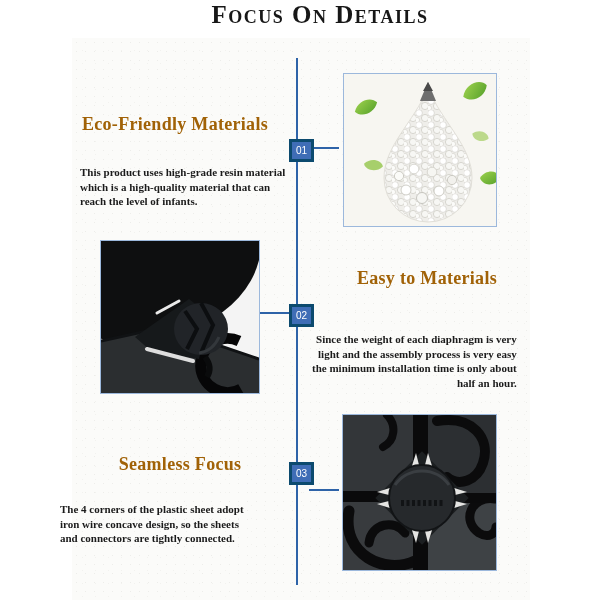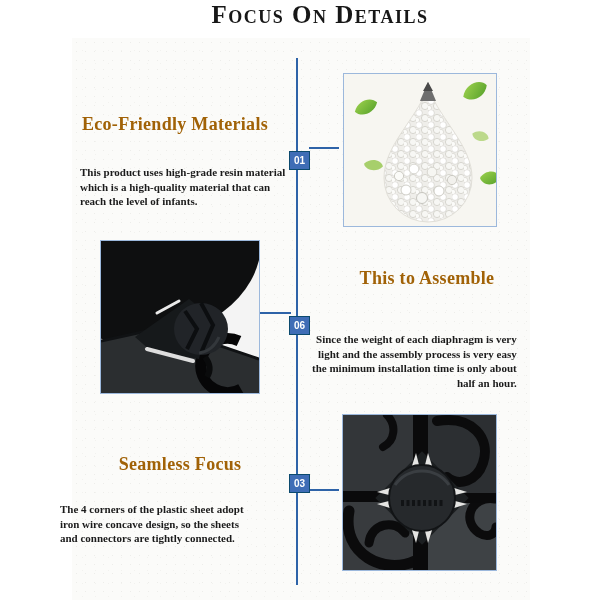--- a/index.html
+++ b/index.html
@@ -22,23 +22,23 @@
     position:absolute;left:0;top:1px;width:600px;text-align:center;
     font-size:25px;font-weight:bold;letter-spacing:1.5px;
     font-variant:small-caps;color:#171717;padding-left:20px;
   }
   .vline{position:absolute;left:296px;top:58px;width:2px;height:527px;background:#2e63a8;}
   .hline{position:absolute;height:2px;background:#2e63a8;}
   .hline.c1{left:309px;top:147px;width:30px;}
   .hline.c2{left:260px;top:312px;width:31px;}
   .hline.c3{left:309px;top:489px;width:30px;}
   .badge{
-    position:absolute;width:19px;height:17px;background:#3f6db6;border:1px solid #0c4a6e;
+    position:absolute;width:19px;height:17px;background:#3f6db6;border:3px solid #0c4a6e;
     color:#ffffff;font-family:"Liberation Sans","DejaVu Sans",sans-serif;
-    font-size:10px;font-weight:bold;line-height:17px;text-align:center;z-index:5;margin-top:12px;
+    font-size:10px;font-weight:normal;line-height:17px;text-align:center;z-index:5;
   }
   .badge.b1{left:289px;top:139px;}
   .badge.b2{left:289px;top:304px;}
   .badge.b3{left:289px;top:462px;}
   .sec-heading{
     position:absolute;font-size:18px;font-weight:bold;text-align:center;
     letter-spacing:0.3px;color:#a16207;
   }
   .sec-heading.h1{left:58px;top:114px;width:234px;}
   .sec-heading.h2{left:313px;top:268px;width:228px;}
@@ -62,29 +62,29 @@
 <div class="texture"></div>
 
 <div class="page-title">Focus On Details</div>
 
 <div class="vline"></div>
 <div class="hline c1"></div>
 <div class="hline c2"></div>
 <div class="hline c3"></div>
 
 <div class="badge b1">01</div>
-<div class="badge b2">06</div>
+<div class="badge b2">02</div>
 <div class="badge b3">03</div>
 
 <div class="sec-heading h1">Eco-Friendly Materials</div>
 <div class="sec-body t1">This product uses high-grade resin material
 which is a high-quality material that can
 reach the level of infants.</div>
 
-<div class="sec-heading h2">This to Assemble</div>
+<div class="sec-heading h2">Easy to Materials</div>
 <div class="sec-body t2">Since the weight of each diaphragm is very
 light and the assembly process is very easy
 the minimum installation time is only about
 half an hour.</div>
 
 <div class="sec-heading h3">Seamless Focus</div>
 <div class="sec-body t3">The 4 corners of the plastic sheet adopt
 iron wire concave design, so the sheets
 and connectors are tightly connected.</div>
 

